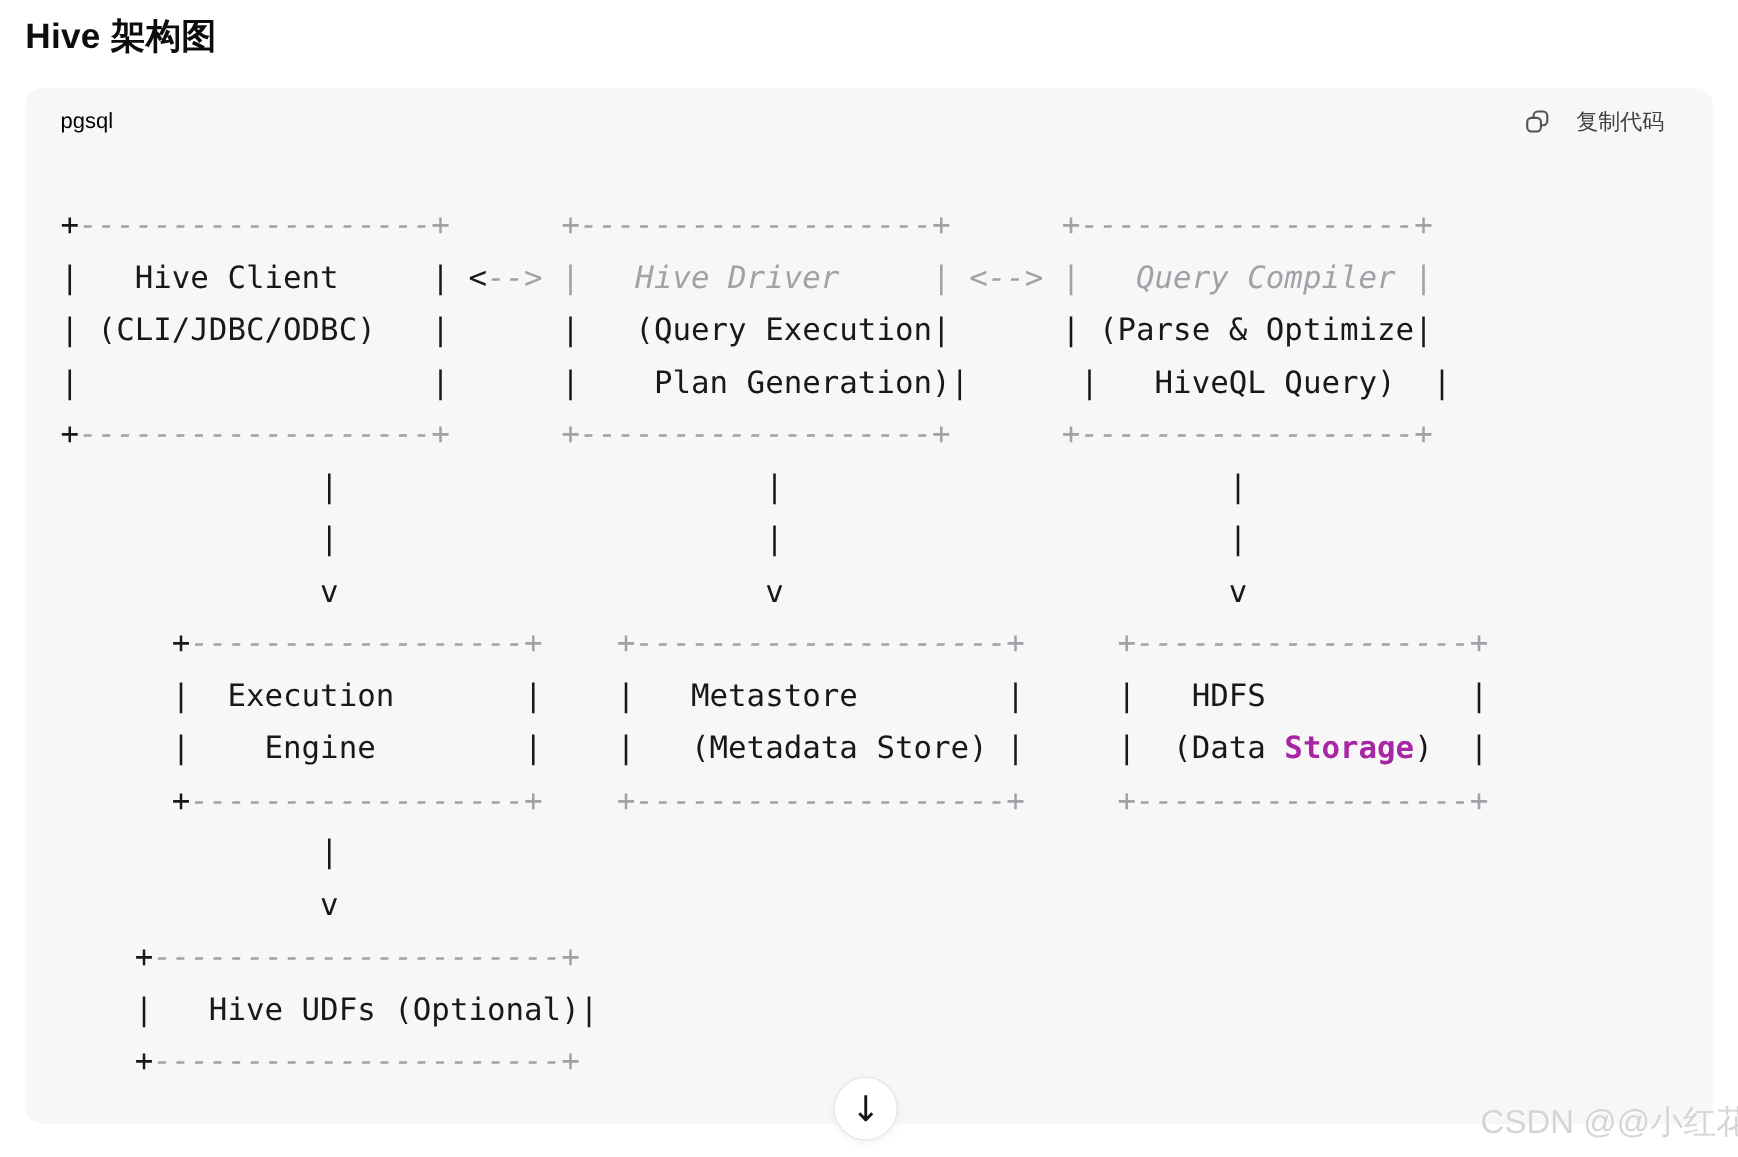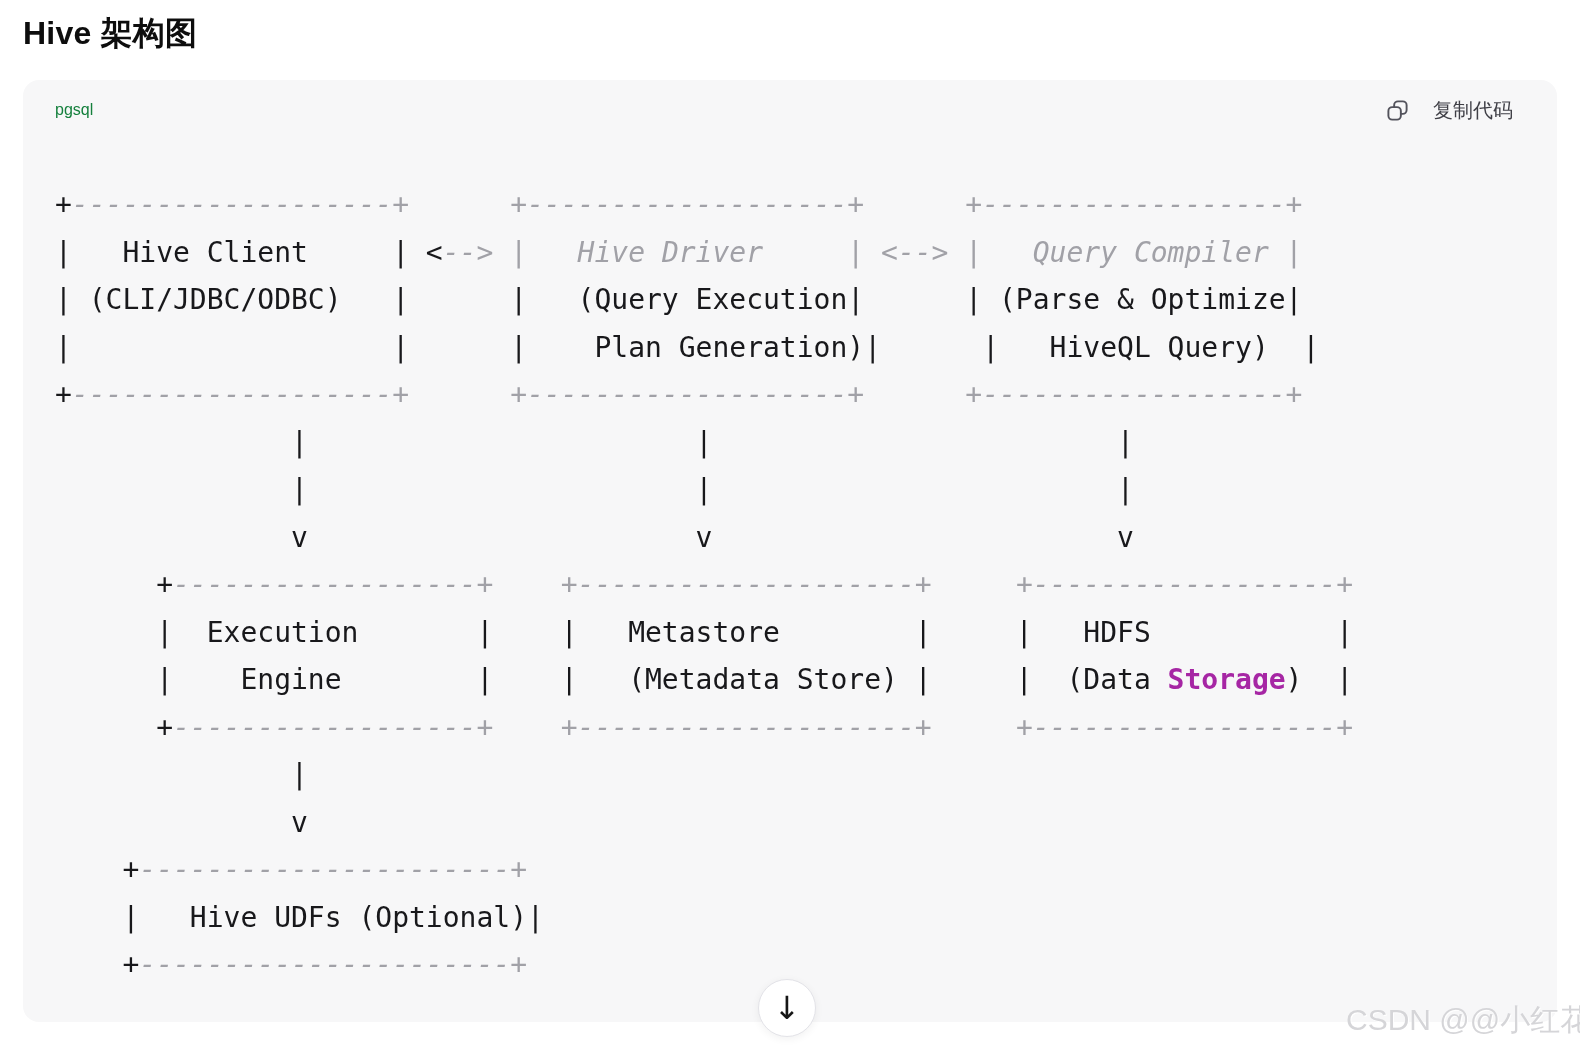--- a/index.html
+++ b/index.html
@@ -32,22 +32,22 @@
     overflow: hidden;
   }
   .code-header {
     display: flex;
     justify-content: space-between;
     align-items: center;
     padding: 18px 44px 0 32px;
     height: 42px;
   }
   .lang-label {
-    font-size: 16px;
-    color: #15803d;
+    font-size: 20px;
+    color: #000000;
   }
   .copy-btn {
     display: flex;
     align-items: center;
     gap: 24px;
     background: none;
     border: none;
     cursor: pointer;
     font-family: "Liberation Sans", sans-serif;
     font-size: 20px;

